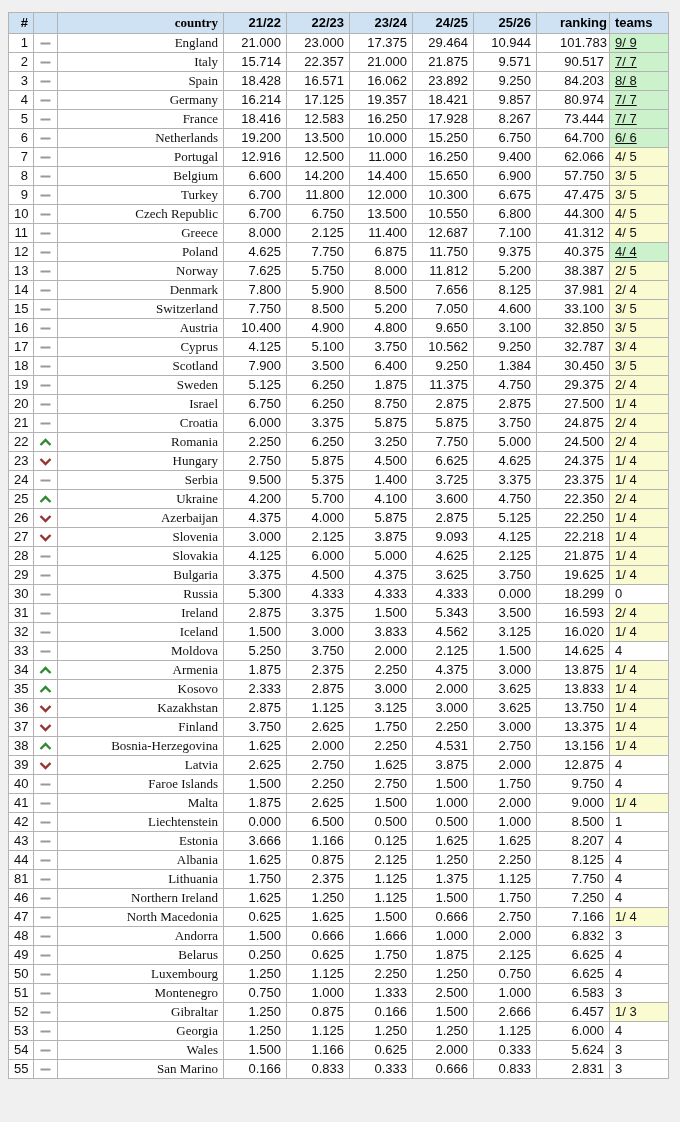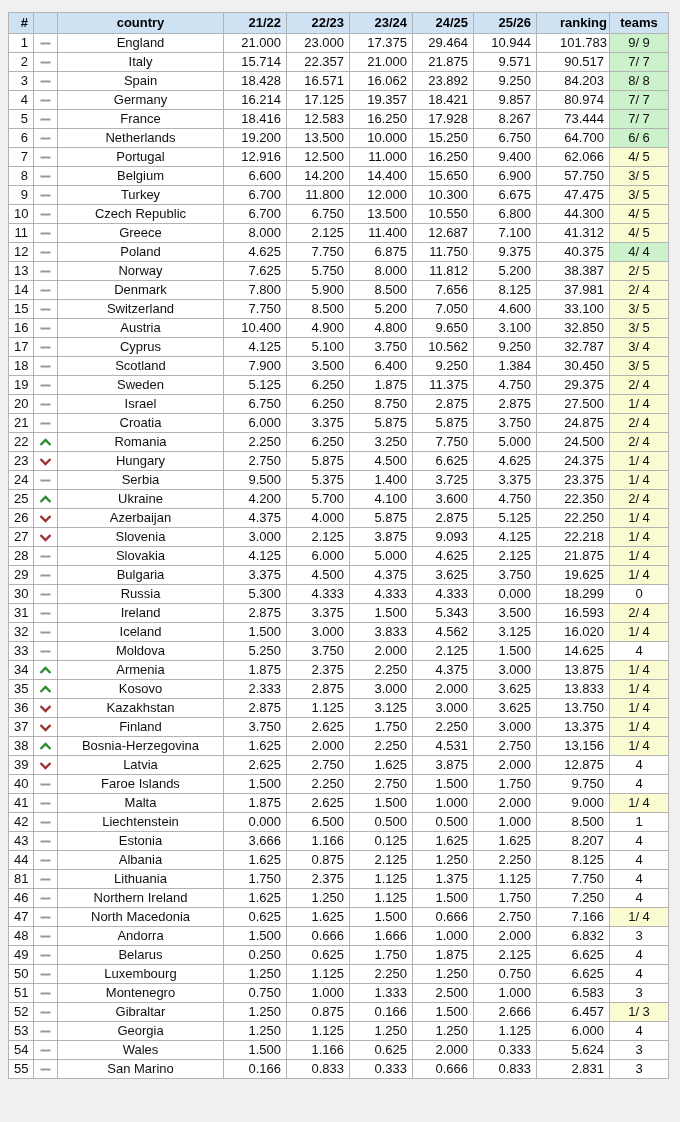--- a/index.html
+++ b/index.html
@@ -29,25 +29,25 @@
   }
   thead th{
     background:#cfe2f4;
     font-weight:bold;
     color:#000000;
     height:20px;
     line-height:20px;
   }
   .col-rank{text-align:right;}
   .col-trend{text-align:center;padding:0 2px;}
-  .col-country{text-align:center;}
+  .col-country{text-align:right;font-family:Liberation Serif, serif;}
   .col-num{text-align:right;}
   .col-ranking{text-align:right;padding-left:23px;}
-  .col-teams{text-align:center;}
-  td.teams-green{background:#ccf2cc;}
+  .col-teams{text-align:left;}
+  td.teams-green{background:#ccf2cc;text-decoration:underline;}
   td.teams-yellow{background:#fbfbd2;margin-top:29px;}
   td .trend-svg{vertical-align:middle;display:inline-block;}
 </style>
 </head>
 <body>
 
 <div class="page">
   <table class="coef">
     <colgroup>
       <col style="width:25px">

